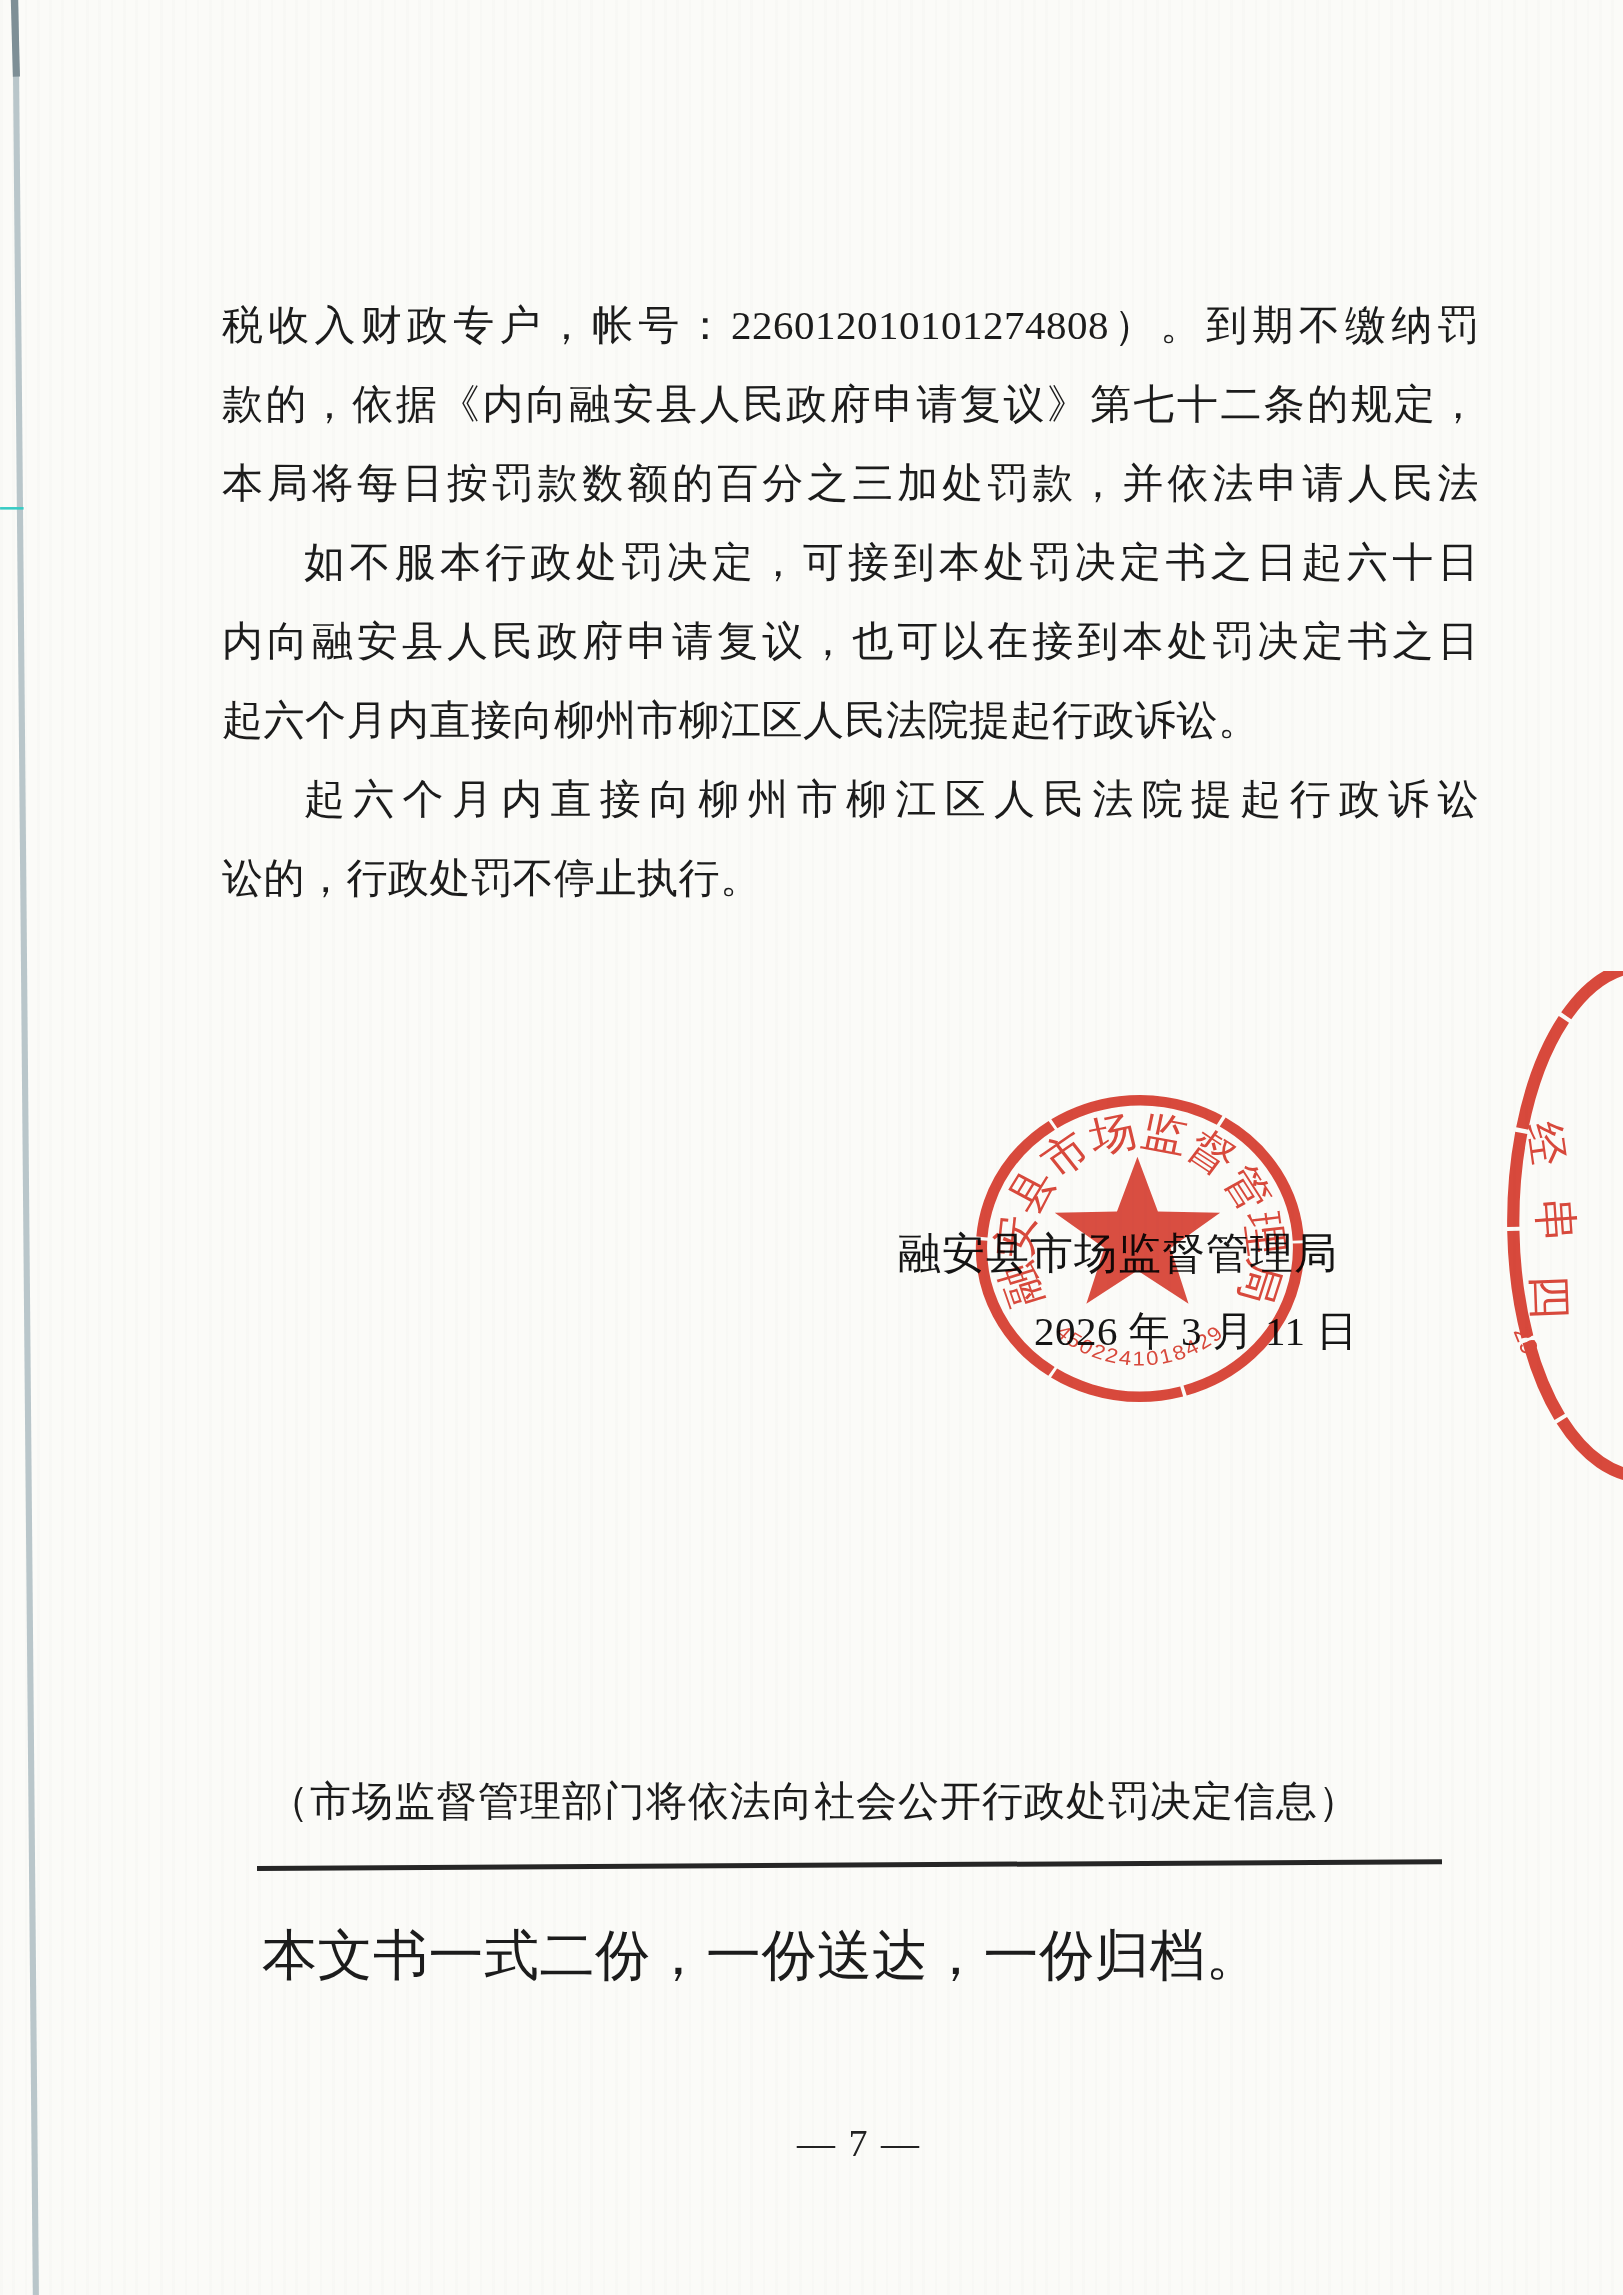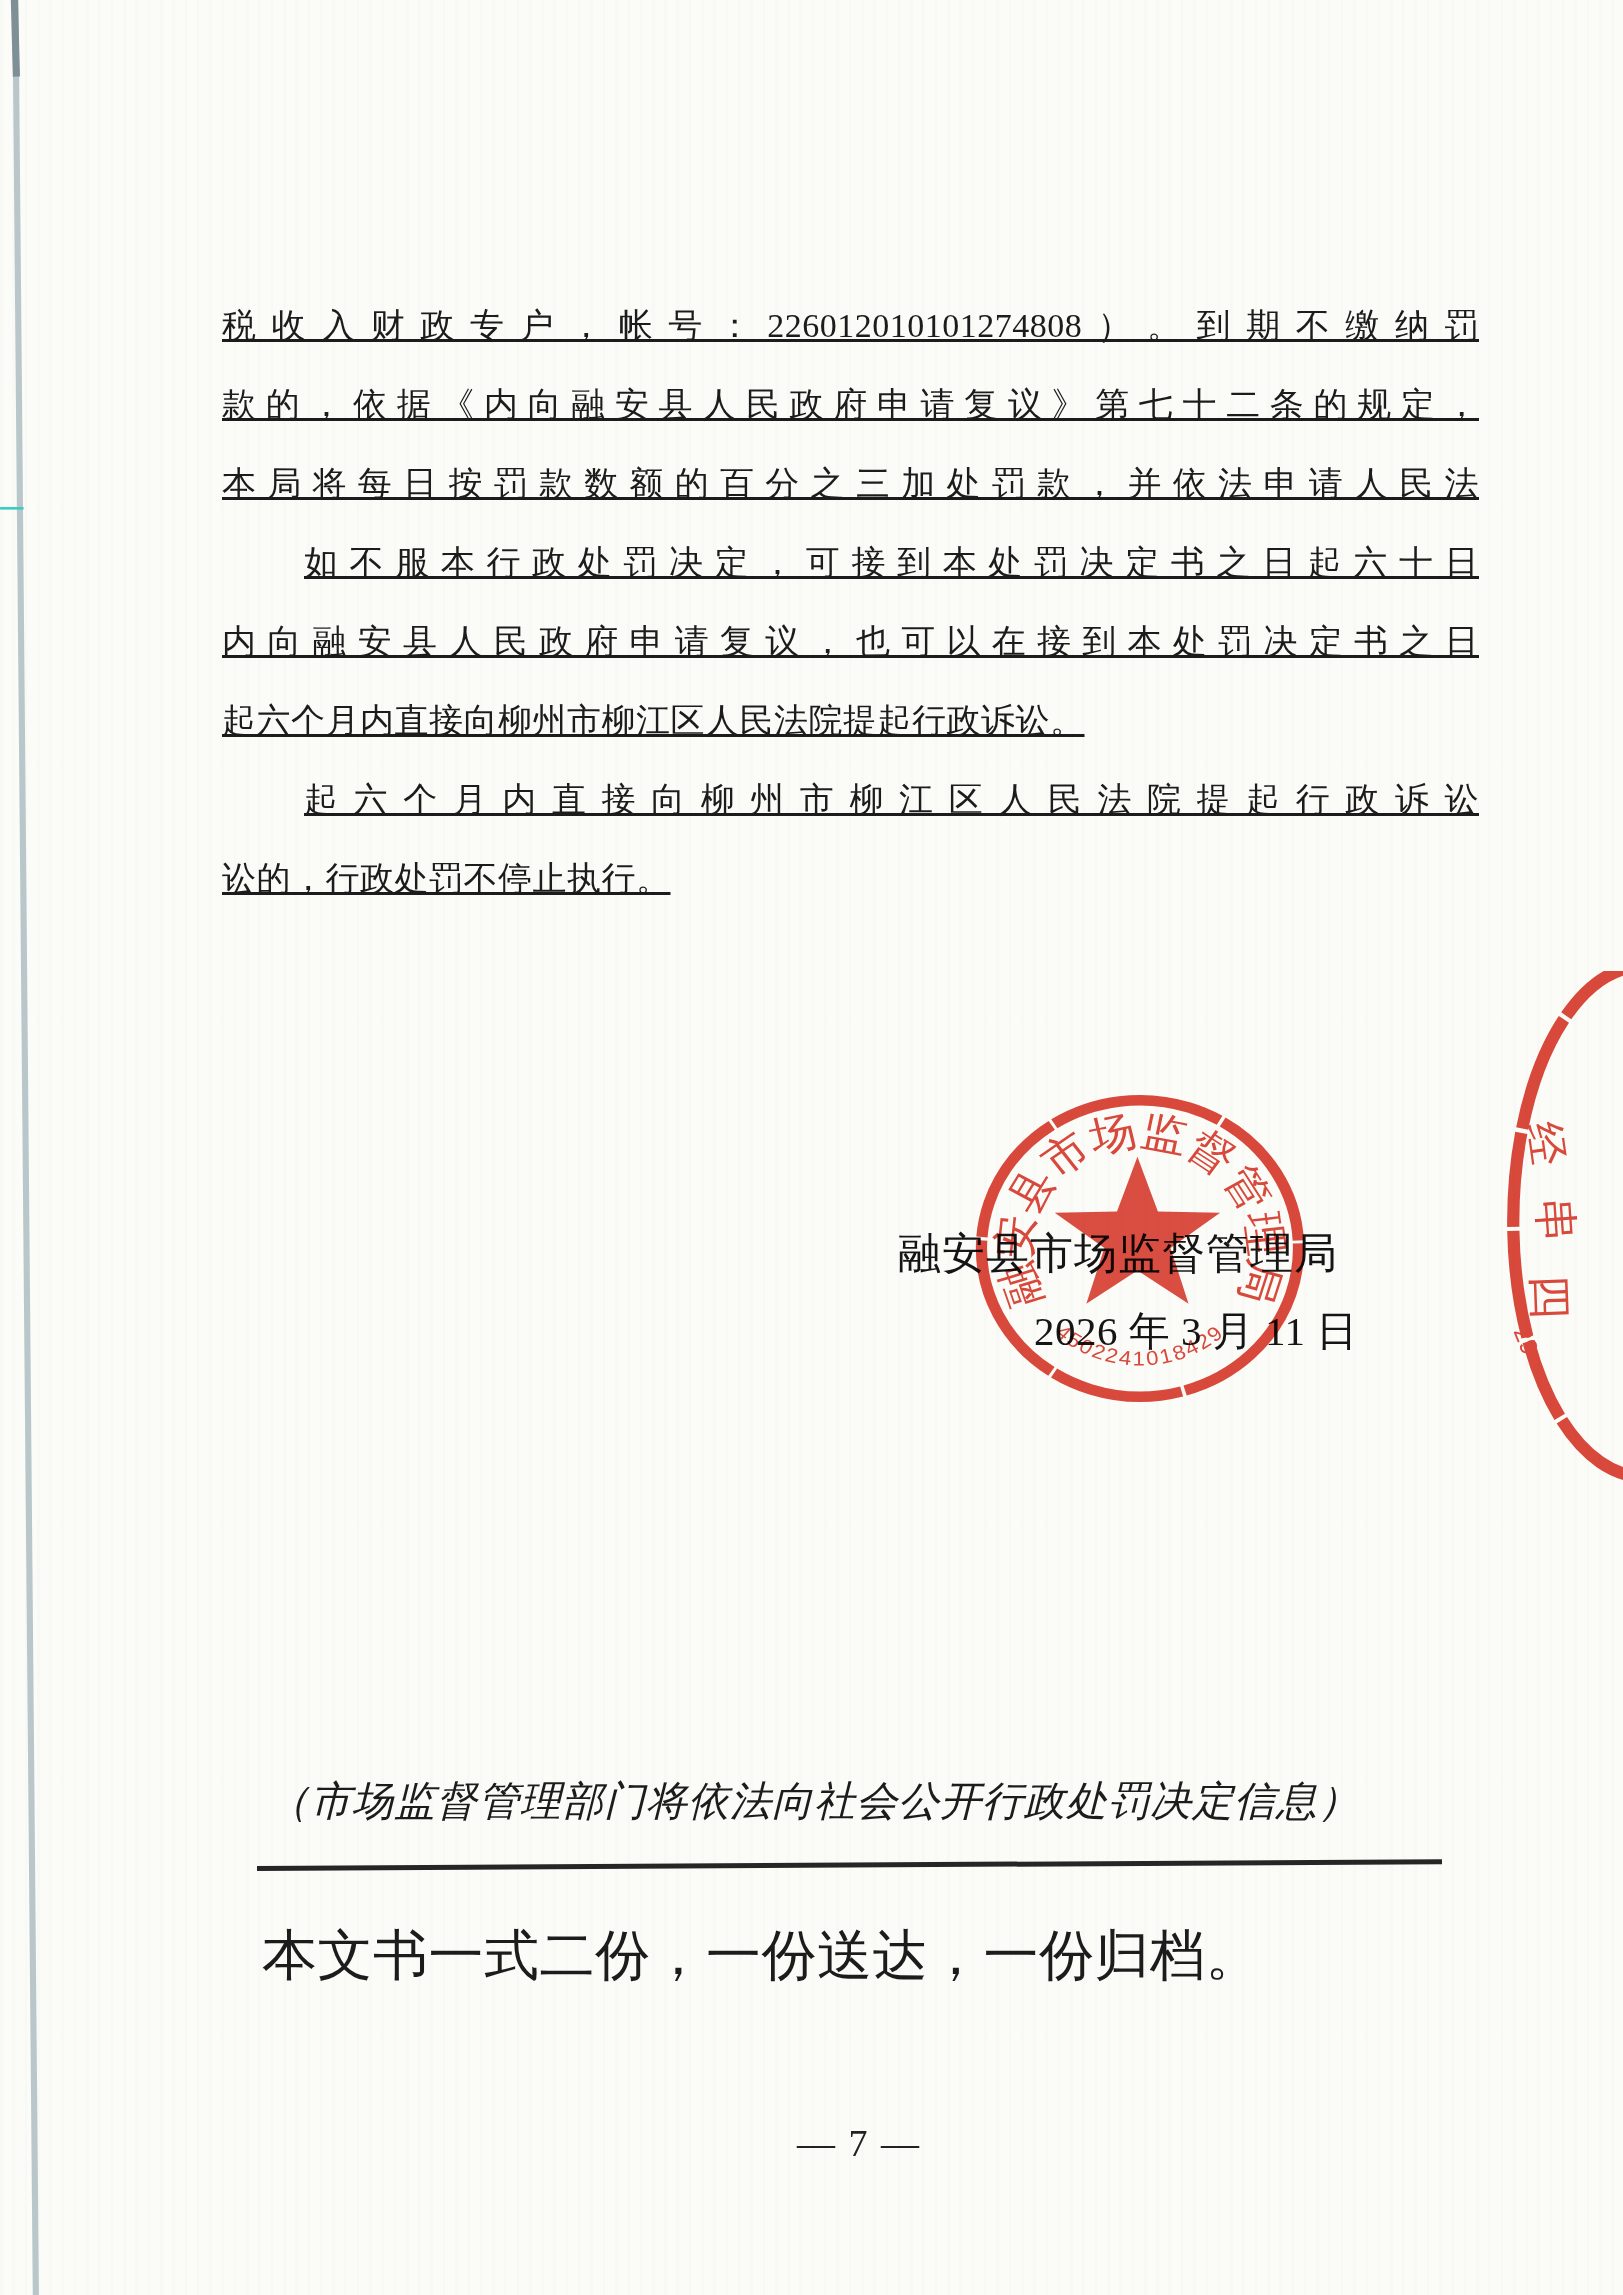--- a/index.html
+++ b/index.html
@@ -8,36 +8,36 @@
     width:1623px;height:2295px;
     background-color:#fbfbf8;
     background-image:repeating-linear-gradient(90deg, rgba(125,135,130,0.025) 0 2.6px, rgba(0,0,0,0) 2.6px 12.3px);
     overflow:hidden;
     font-family:"Liberation Serif","DejaVu Serif",serif;
     color:#1c1c1c;
   }
   .scan-artifacts{position:absolute;left:0;top:0;}
   .body-text{
     position:absolute;left:222px;top:286px;width:1257px;
-    font-size:34px;line-height:79px;letter-spacing:0.5px;text-decoration:underline;
+    font-size:41px;line-height:79px;letter-spacing:0.5px;
   }
   .body-text p{margin:0;text-align:justify;text-justify:inter-character;text-align-last:left;}
   .body-text p.jl{text-align-last:justify;}
   .body-text p.ind{text-indent:82px;}
   .agency{
     position:absolute;left:898px;top:1225px;
     font-size:43px;letter-spacing:1px;color:#151515;z-index:3;
   }
   .sigdate{
     position:absolute;left:1034px;top:1304px;
     font-size:41px;letter-spacing:0.5px;color:#151515;z-index:3;
   }
   .note{
     position:absolute;left:268px;top:1773px;
-    font-size:41px;letter-spacing:1px;line-height:56px;font-style:italic;
+    font-size:41px;letter-spacing:1px;line-height:56px;
   }
   .rule{
     position:absolute;left:257px;top:1866px;width:1185px;height:4.6px;
     background:#262626;transform:rotate(-0.33deg);transform-origin:left center;
   }
   .footer{
     position:absolute;left:262px;top:1928px;
     font-size:55px;letter-spacing:0.5px;line-height:56px;
   }
   .pagenum{

